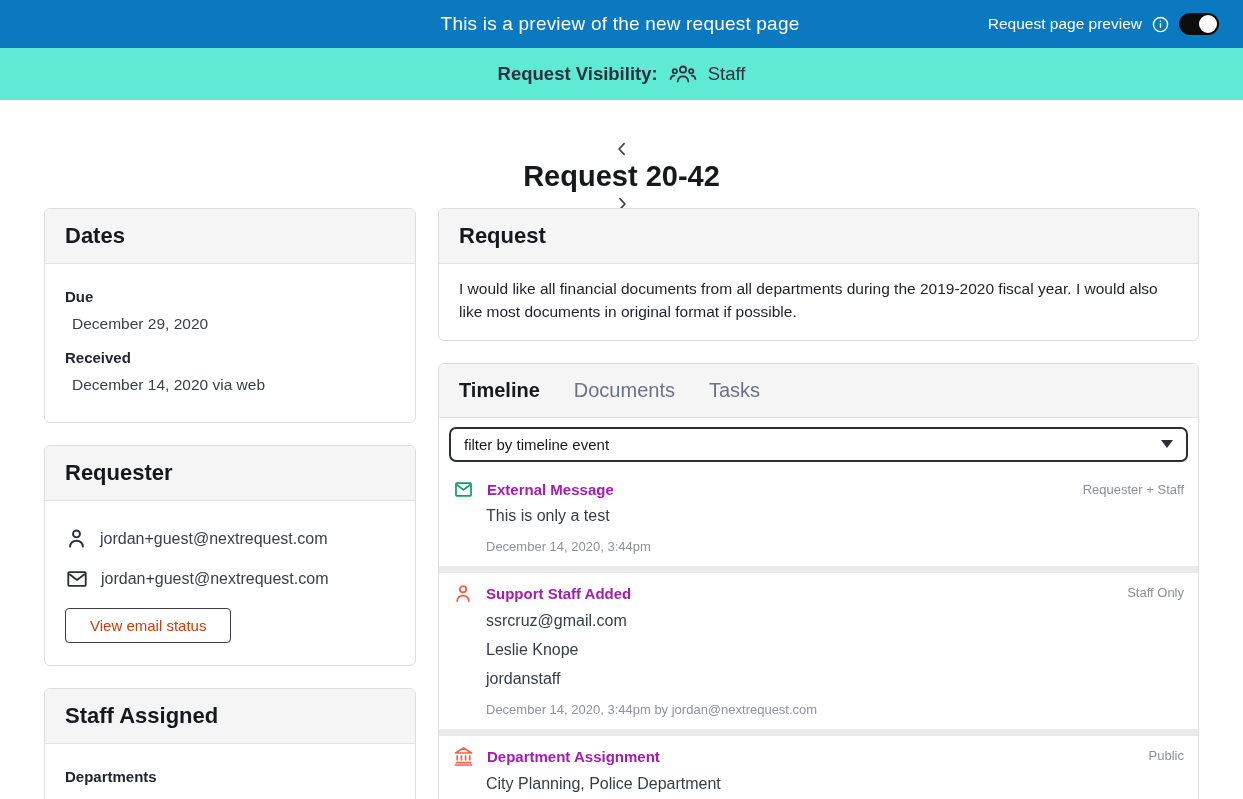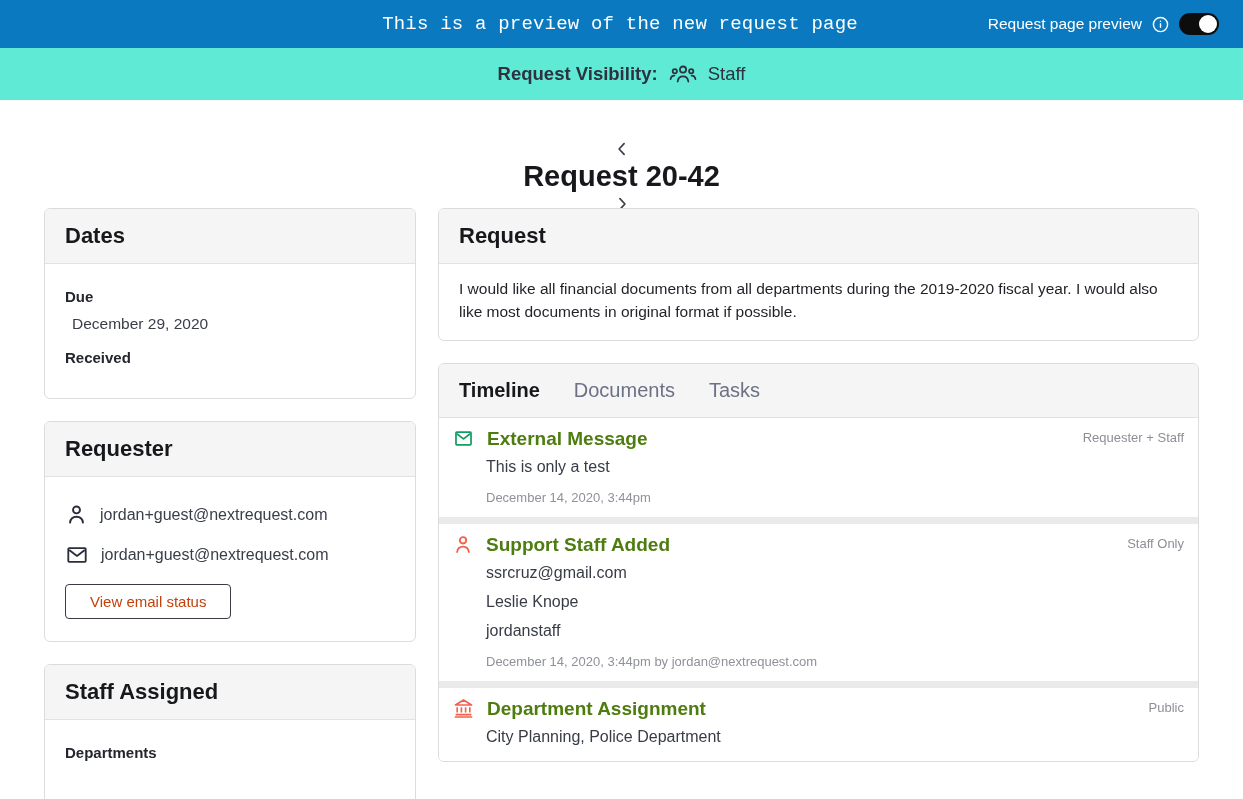--- a/index.html
+++ b/index.html
@@ -11,21 +11,21 @@
   }
   svg { display:block; }
 
   
   .banner-blue {
     height:48px; background:#0b79c0; color:#fff;
     display:flex; align-items:center; position:relative;
   }
   .banner-blue .msg {
     position:absolute; left:0; right:3px; text-align:center;
-    font-size:19px; letter-spacing:.2px;font-family:Liberation Mono, monospace;
+    font-size:19px; letter-spacing:.2px;
   }
   .banner-blue .controls {
     margin-left:auto; display:flex; align-items:center; gap:10px;
     padding-right:24px; position:relative; z-index:1; font-size:15.5px;
   }
   .toggle {
     width:40px; height:22px; background:#0d0d0d; border-radius:11px;
     position:relative; cursor:pointer;
   }
   .toggle .knob {
@@ -91,21 +91,21 @@
     border-left:6px solid transparent; border-right:6px solid transparent;
     border-top:8px solid #2c2f38;
   }
 
   .event { padding:10px 14px 12px; background:#fff; }
   .event + .event { border-top:7px solid #eaeaea; }
   .event-head { display:flex; align-items:center; gap:13px; }
   .event-icon { flex:0 0 auto; }
   .event-icon.green { color:#129e63; }
   .event-icon.salmon { color:#f4604a; }
-  .event-title { font-size:19px; font-weight:700; color:#4d7c0f; }
+  .event-title { font-size:15px; font-weight:700; color:#a21caf; }
   .event-vis { margin-left:auto; align-self:flex-start; font-size:13px; color:#8d8f98; padding-top:2px; }
   .event-line { margin-left:33px; font-size:16px; color:#383c47; line-height:1.5; margin-top:5px; }
   .event-time { margin-left:33px; margin-top:11px; font-size:13px; color:#8f919b; }
 </style>
 </head>
 <body>
 
 <div class="banner-blue">
   <div class="msg">This is a preview of the new request page</div>
   <div class="controls">
@@ -216,20 +216,21 @@
   <div class="content">
 
     <div>
 
       <div class="card">
         <div class="card-header">Dates</div>
         <div class="card-body">
           <div class="field-label">Due</div>
           <div class="field-value">December 29, 2020</div>
           <div class="field-label">Received</div>
+          <div class="field-value">December 14, 2020 via web</div>
         </div>
       </div>
 
       <div class="card">
         <div class="card-header">Requester</div>
         <div class="card-body">
           <div class="req-row">
             <span class="ric">
               <svg width="23" height="23" viewBox="0 0 24 24" fill="none" stroke="currentColor" stroke-width="2" stroke-linecap="round">
                   <circle cx="12" cy="7.2" r="3.6"></circle>
@@ -266,20 +267,26 @@
         <div class="request-body">I would like all financial documents from all departments during the 2019-2020 fiscal year. I would also like most documents in original format if possible.</div>
       </div>
 
       <div class="card">
         <div class="tabs">
           <span class="tab active">Timeline</span>
           <span class="tab">Documents</span>
           <span class="tab">Tasks</span>
         </div>
 
+        <div class="filter-wrap">
+          <div class="filter-select">
+            <span>filter by timeline event</span>
+            <span class="caret-down"></span>
+          </div>
+        </div>
 
         <div class="event">
           <div class="event-head">
             <span class="event-icon green">
               <svg width="21" height="19" viewBox="0 0 24 24" fill="none" stroke="currentColor" stroke-width="2.2" stroke-linejoin="round">
                   <rect x="2.5" y="4" width="19" height="16" rx="1"></rect>
                   <polyline points="3.5 6 12 12.5 20.5 6"></polyline>
                 </svg>
             </span>
             <span class="event-title">External Message</span>

